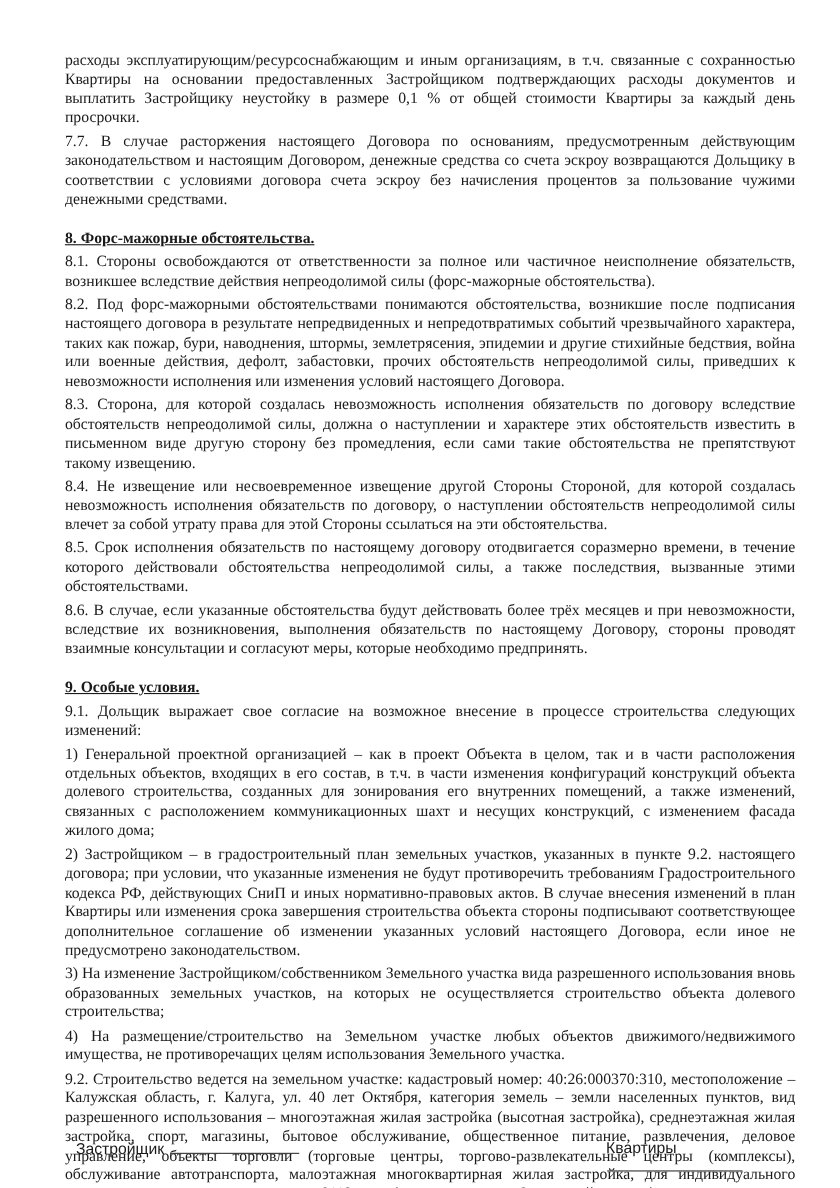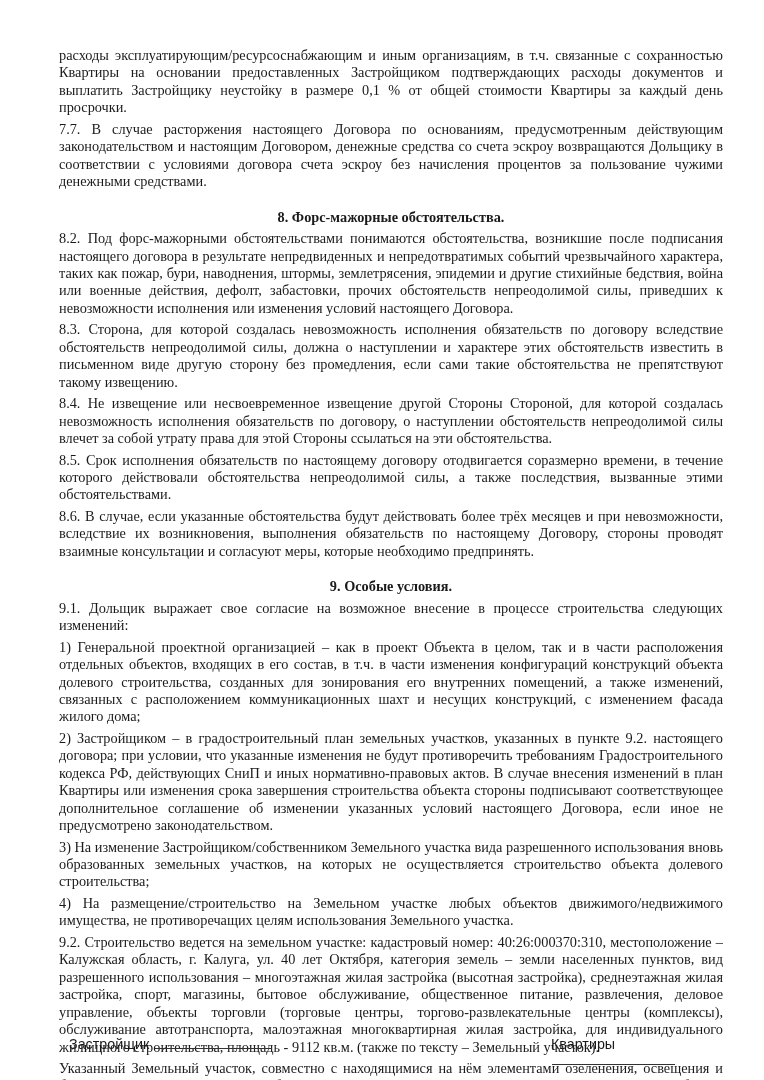--- a/index.html
+++ b/index.html
@@ -5,21 +5,21 @@
   html, body { margin: 0; padding: 0; background: #ffffff; }
   body { width: 764px; height: 1080px; overflow: hidden; position: relative; }
   .page {
     position: absolute; left: 55px; top: 43px; width: 672px;
     font-family: "Liberation Serif", "DejaVu Serif", serif;
     font-size: 14.3px; line-height: 17.45px; color: #1a1a1a;
     text-align: justify;
   }
   .page p { margin: 4px; }
   .heading {
-    text-align: center; font-weight: bold; margin-top: 18px !important;
+    text-align: left; font-weight: bold; margin-top: 18px !important; text-decoration: underline;
   }
   b.cad { font-weight: normal; }
   .sig {
     position: absolute; top: 1036px; left: 0; width: 620px; height: 20px;
     font-family: Liberation Sans, sans-serif;
     font-size: 14.3px; color: #1a1a1a; margin-left: 14px;
   }
   .sig-left { position: absolute; left: 55px; top: 0; }
   .sig-right { position: absolute; left: 537px; top: 0; }
   .sig-line { display: inline-block; border-bottom: 1px solid #333; vertical-align: baseline; height: 12px; }
@@ -27,20 +27,21 @@
   .sig-right .sig-line { width: 123px; margin-left: 1px; }
 </style>
 </head>
 <body>
 
 <div class="page">
   <p>расходы эксплуатирующим/ресурсоснабжающим и иным организациям, в т.ч. связанные с сохранностью Квартиры на основании предоставленных Застройщиком подтверждающих расходы документов и выплатить Застройщику неустойку в размере 0,1 % от общей стоимости Квартиры за каждый день просрочки.</p>
   <p>7.7. В случае расторжения настоящего Договора по основаниям, предусмотренным действующим законодательством и настоящим Договором, денежные средства со счета эскроу возвращаются Дольщику в соответствии с условиями договора счета эскроу без начисления процентов за пользование чужими денежными средствами.</p>
 
   <p class="heading">8. Форс-мажорные обстоятельства.</p>
+  <p>8.1. Стороны освобождаются от ответственности за полное или частичное неисполнение обязательств, возникшее вследствие действия непреодолимой силы (форс-мажорные обстоятельства).</p>
   <p>8.2. Под форс-мажорными обстоятельствами понимаются обстоятельства, возникшие после подписания настоящего договора в результате непредвиденных и непредотвратимых событий чрезвычайного характера, таких как пожар, бури, наводнения, штормы, землетрясения, эпидемии и другие стихийные бедствия, война или военные действия, дефолт, забастовки, прочих обстоятельств непреодолимой силы, приведших к невозможности исполнения или изменения условий настоящего Договора.</p>
   <p>8.3. Сторона, для которой создалась невозможность исполнения обязательств по договору вследствие обстоятельств непреодолимой силы, должна о наступлении и характере этих обстоятельств известить в письменном виде другую сторону без промедления, если сами такие обстоятельства не препятствуют такому извещению.</p>
   <p>8.4. Не извещение или несвоевременное извещение другой Стороны Стороной, для которой создалась невозможность исполнения обязательств по договору, о наступлении обстоятельств непреодолимой силы влечет за собой утрату права для этой Стороны ссылаться на эти обстоятельства.</p>
   <p>8.5. Срок исполнения обязательств по настоящему договору отодвигается соразмерно времени, в течение которого действовали обстоятельства непреодолимой силы, а также последствия, вызванные этими обстоятельствами.</p>
   <p>8.6. В случае, если указанные обстоятельства будут действовать более трёх месяцев и при невозможности, вследствие их возникновения, выполнения обязательств по настоящему Договору, стороны проводят взаимные консультации и согласуют меры, которые необходимо предпринять.</p>
 
   <p class="heading">9. Особые условия.</p>
   <p>9.1. Дольщик выражает свое согласие на возможное внесение в процессе строительства следующих изменений:</p>
   <p>1) Генеральной проектной организацией – как в проект Объекта в целом, так и в части расположения отдельных объектов, входящих в его состав, в т.ч. в части изменения конфигураций конструкций объекта долевого строительства, созданных для зонирования его внутренних помещений, а также изменений, связанных с расположением коммуникационных шахт и несущих конструкций, с изменением фасада жилого дома;</p>
   <p>2) Застройщиком – в градостроительный план земельных участков, указанных в пункте 9.2. настоящего договора; при условии, что указанные изменения не будут противоречить требованиям Градостроительного кодекса РФ, действующих СниП и иных нормативно-правовых актов. В случае внесения изменений в план Квартиры или изменения срока завершения строительства объекта стороны подписывают соответствующее дополнительное соглашение об изменении указанных условий настоящего Договора, если иное не предусмотрено законодательством.</p>

